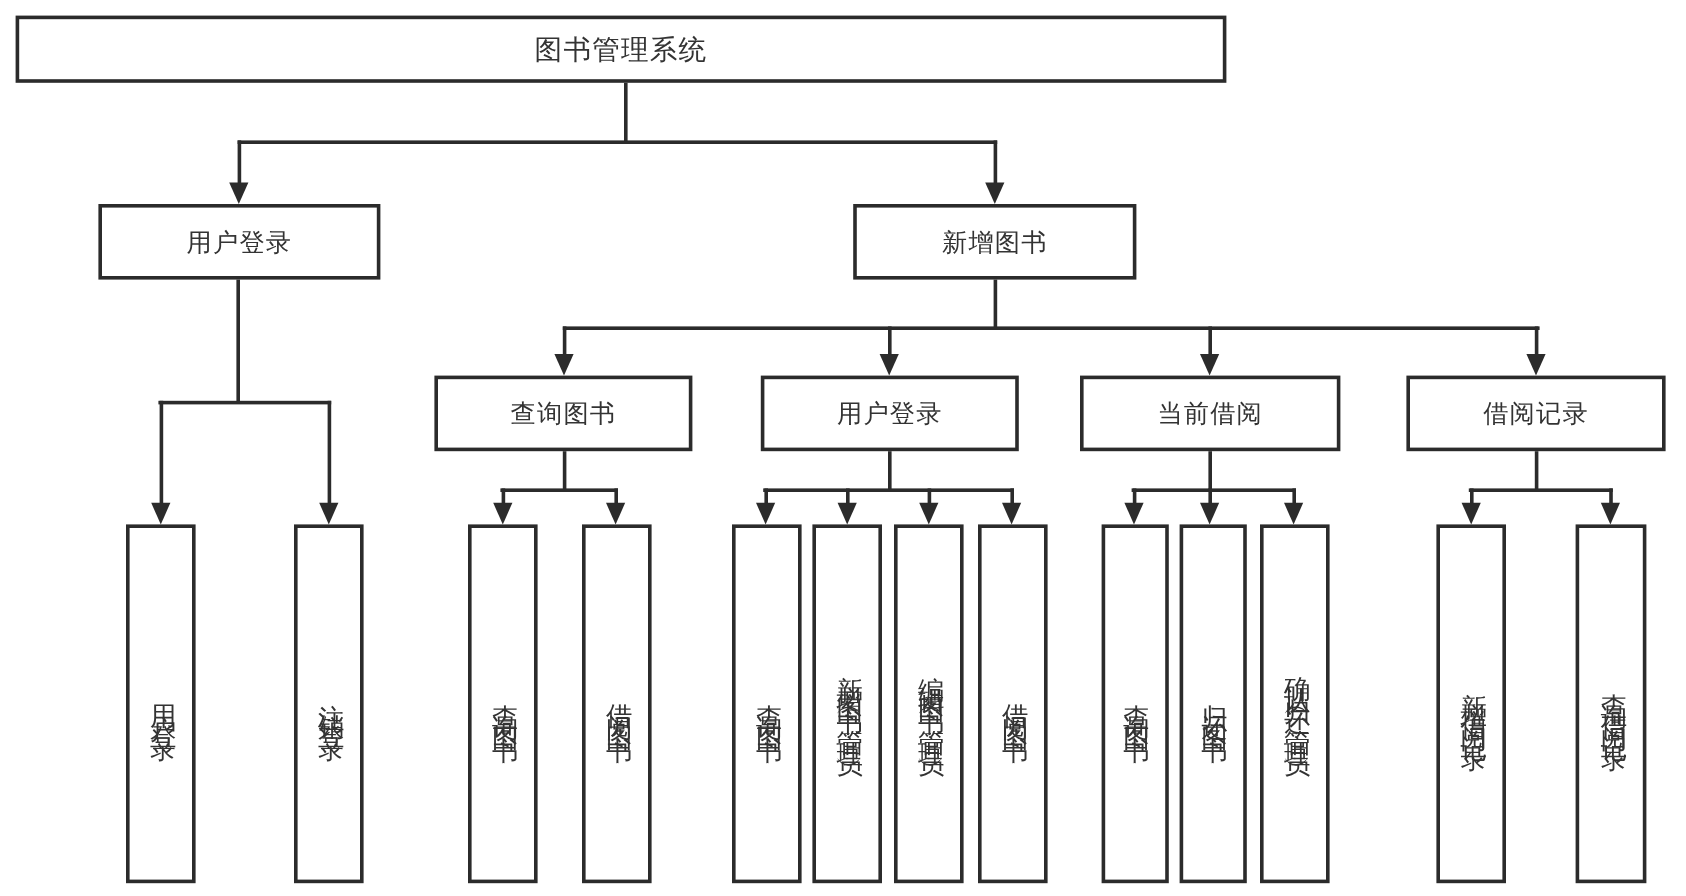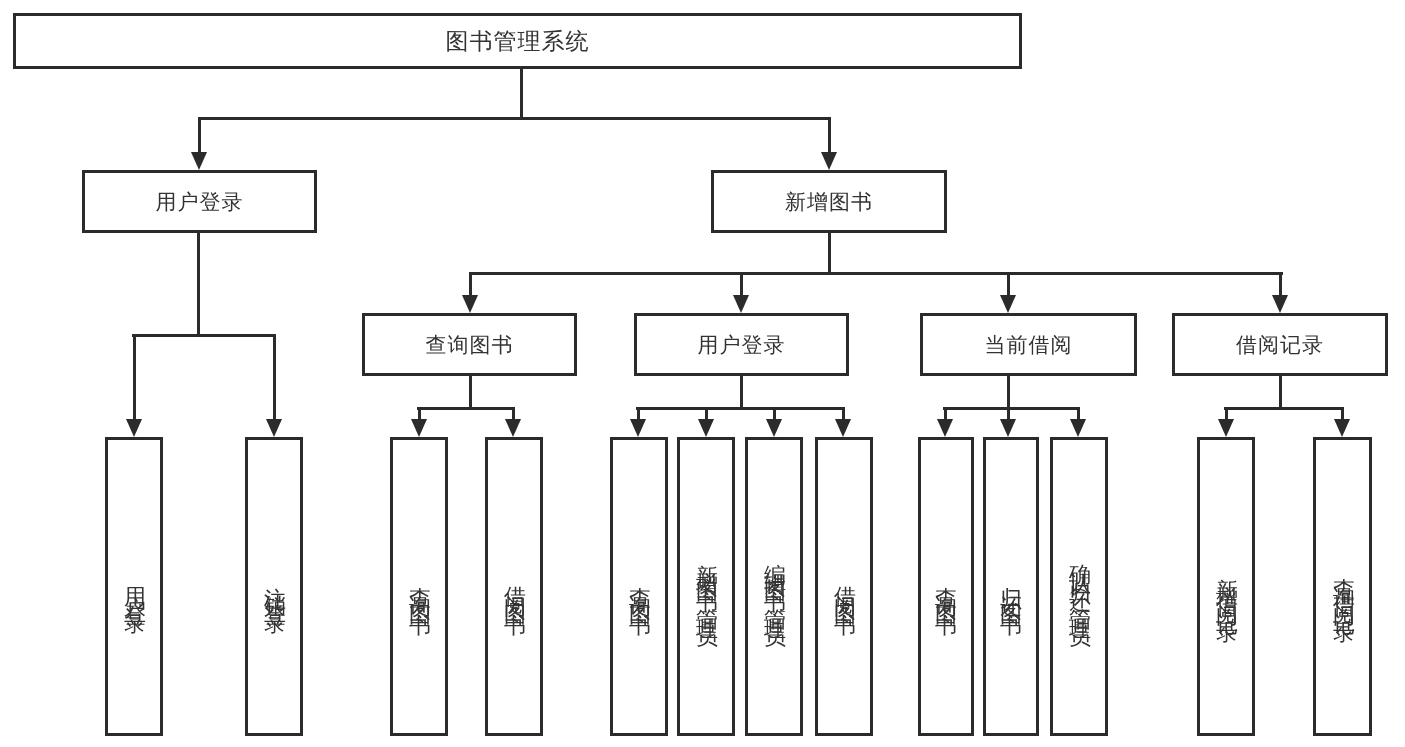--- a/index.html
+++ b/index.html
@@ -61,21 +61,21 @@
 
 <div class="canvas">
 
   <div class="box hbox rootbox" style="left:13px; top:13px; width:1009px; height:56px;">图书管理系统</div>
 
   <div class="box hbox" style="left:82px; top:170px; width:235px; height:63px;">用户登录</div>
   <div class="box hbox" style="left:711px; top:170px; width:236px; height:63px;">新增图书</div>
 
   <div class="box hbox" style="left:362px; top:313px; width:215px; height:63px;">查询图书</div>
   <div class="box hbox" style="left:634px; top:313px; width:215px; height:63px;">用户登录</div>
-  <div class="box hbox" style="left:900px; top:313px; width:217px; height:63px;margin-left:20px;">当前借阅</div>
+  <div class="box hbox" style="left:900px; top:313px; width:217px; height:63px;">当前借阅</div>
   <div class="box hbox" style="left:1172px; top:313px; width:216px; height:63px;">借阅记录</div>
 
   <div class="box vbox" style="left:105px; top:437px; width:58px; height:299px;">用户登录</div>
   <div class="box vbox" style="left:245px; top:437px; width:58px; height:299px;">注销登录</div>
 
   <div class="box vbox" style="left:390px; top:437px; width:58px; height:299px;">查询图书</div>
   <div class="box vbox" style="left:485px; top:437px; width:58px; height:299px;">借阅图书</div>
 
   <div class="box vbox" style="left:610px; top:437px; width:58px; height:299px;">查询图书</div>
   <div class="box vbox" style="left:677px; top:437px; width:58px; height:299px;">新增图书（管理员）</div>

